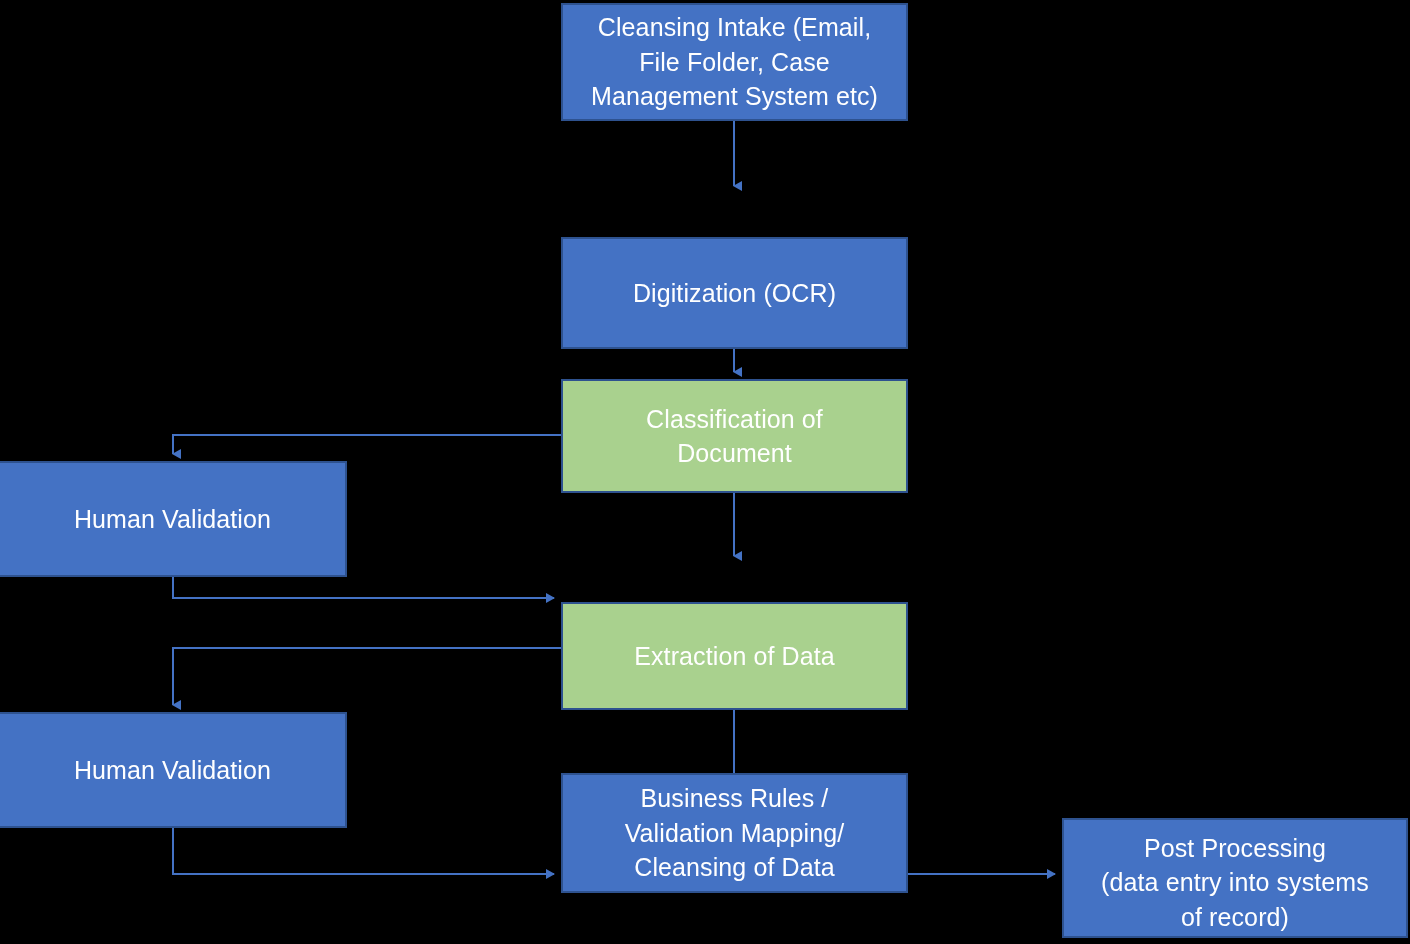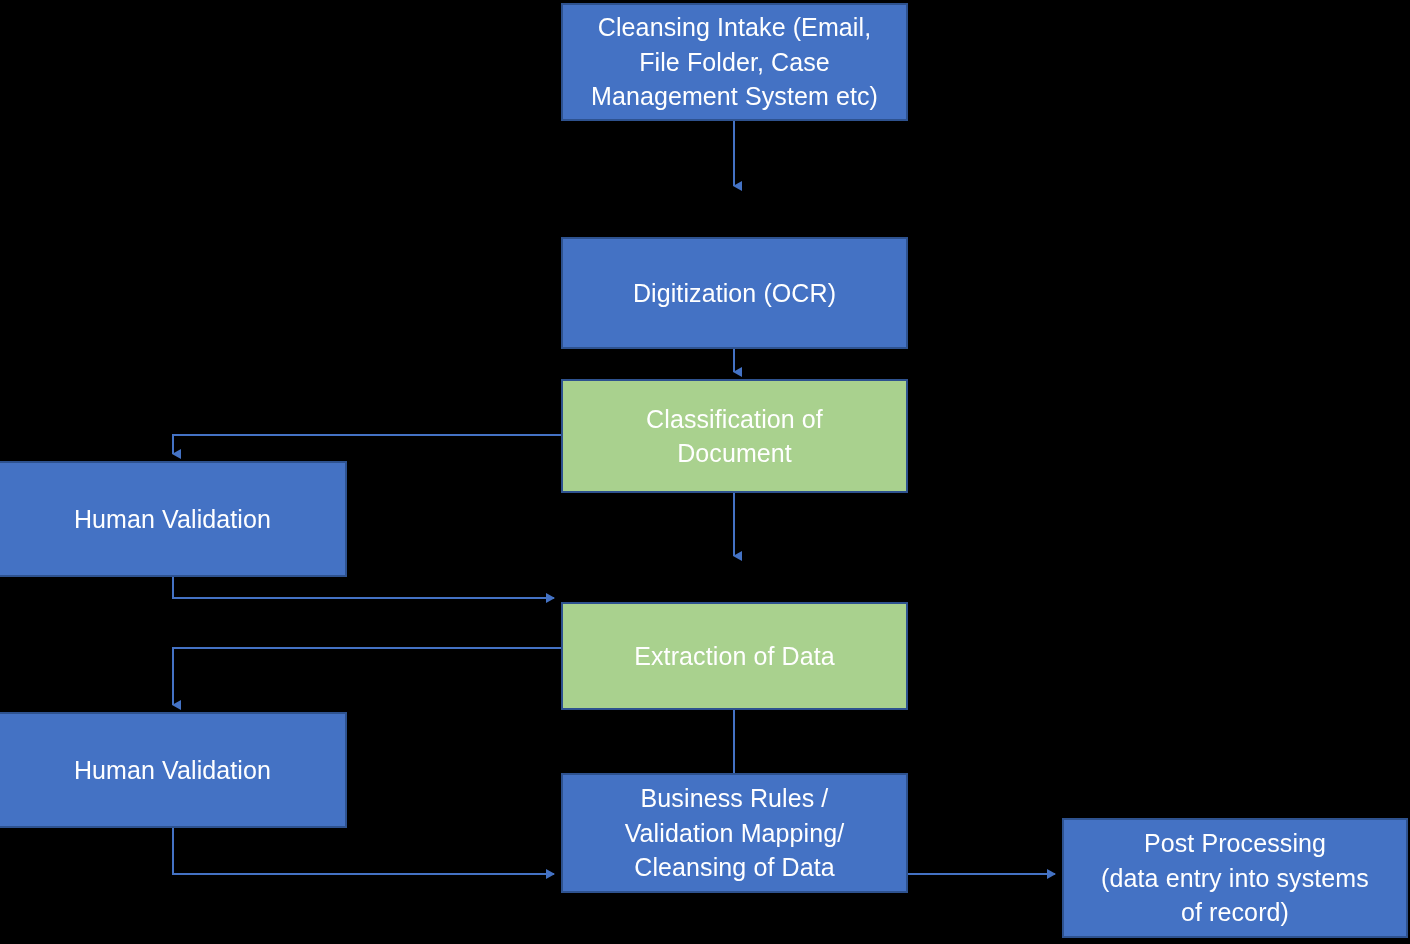--- a/index.html
+++ b/index.html
@@ -90,20 +90,20 @@
         <span class="node-label">Extraction of Data</span>
       </div>
       <div class="node blue" style="left: -2px; top: 712px; width: 349px; height: 116px; background: rgb(68, 114, 196);">
         <span class="node-label">Human Validation</span>
       </div>
       <div class="node blue" style="left: 561px; top: 773px; width: 347px; height: 120px; background: rgb(68, 114, 196);">
         <span class="node-label">Business Rules /
 Validation Mapping/
 Cleansing of Data</span>
       </div>
-      <div class="node blue" style="left: 1062px; top: 818px; width: 346px; height: 120px; background: rgb(68, 114, 196);">
+      <div class="node blue" style="left: 1062px; top: 818px; width: 346px; height: 120px; background: rgb(68, 114, 196); align-items: flex-end;">
         <span class="node-label">Post Processing
 (data entry into systems
 of record)</span>
       </div>
     </div>
 
 </div>
 
 </body></html>

